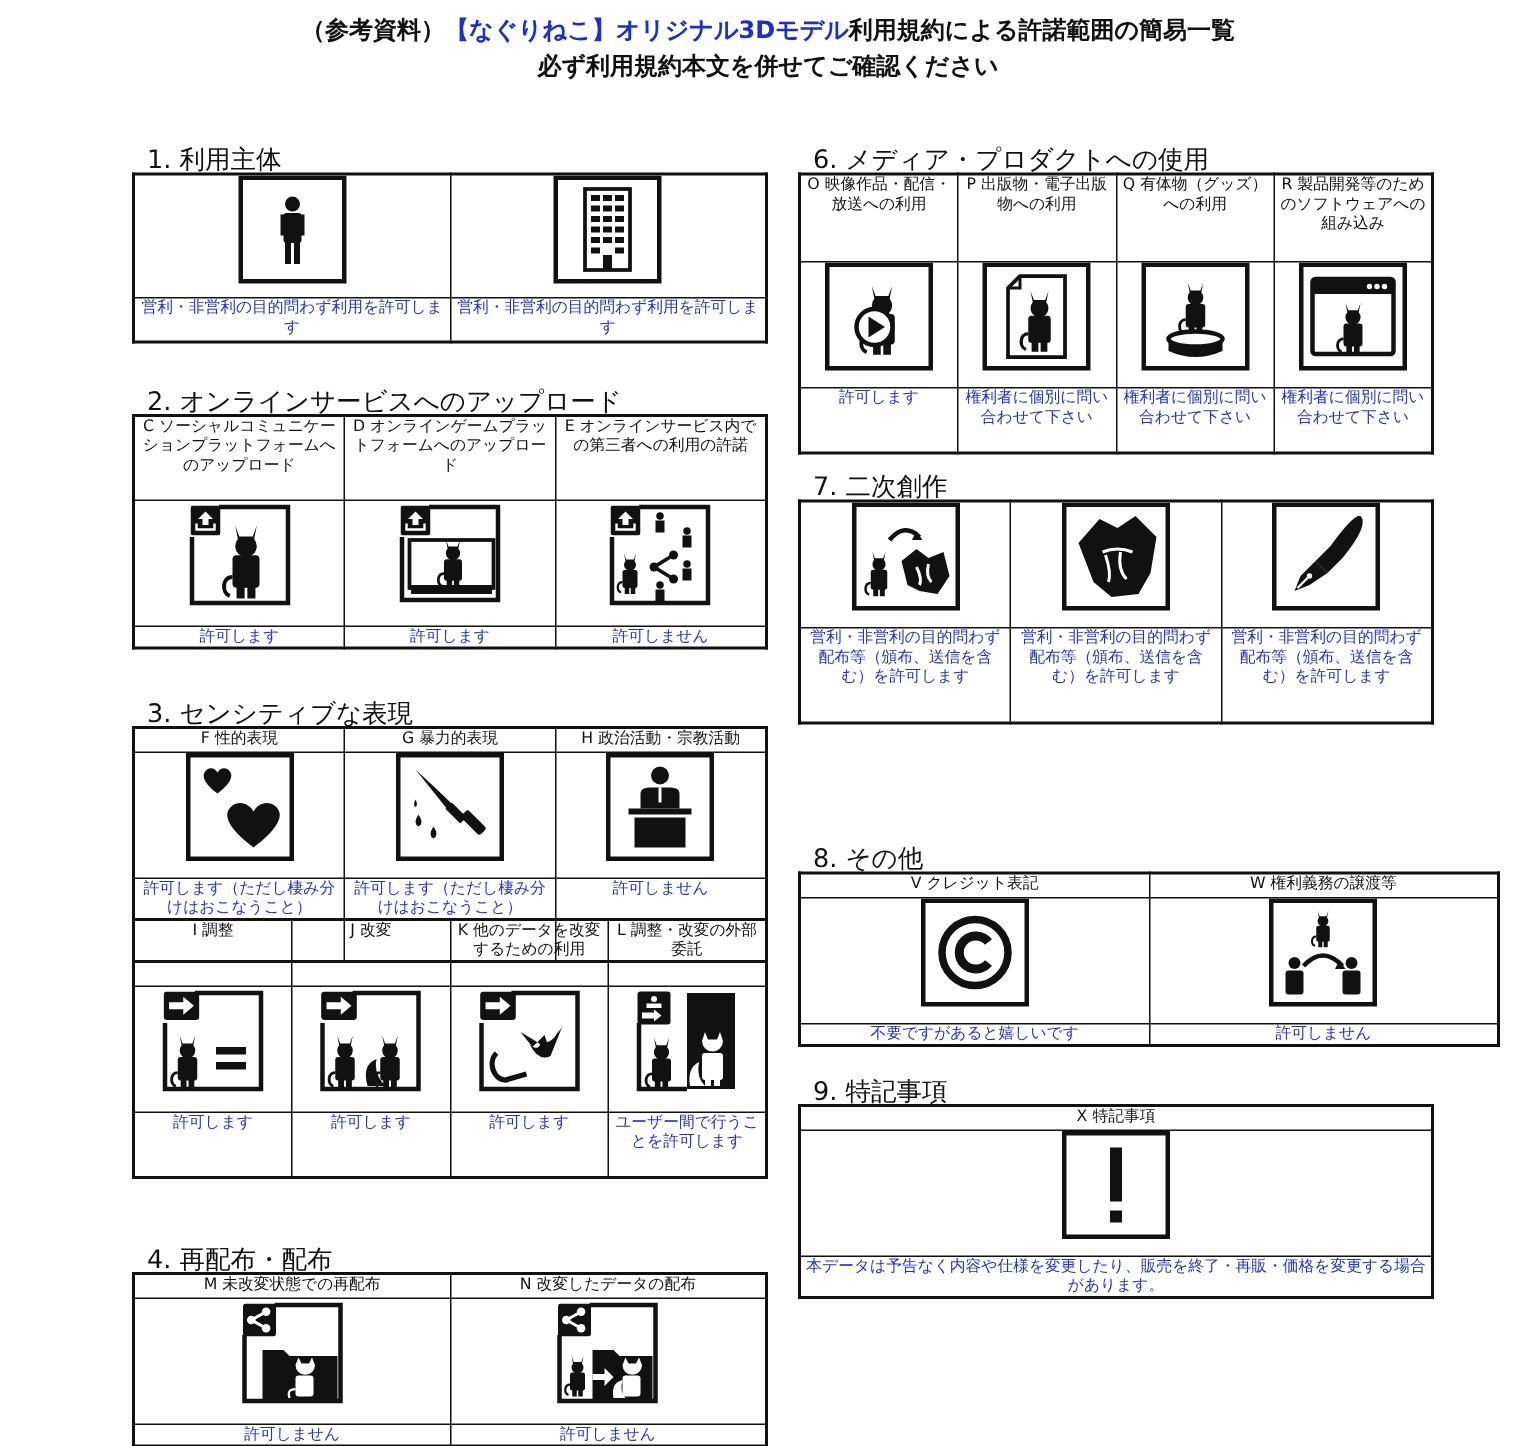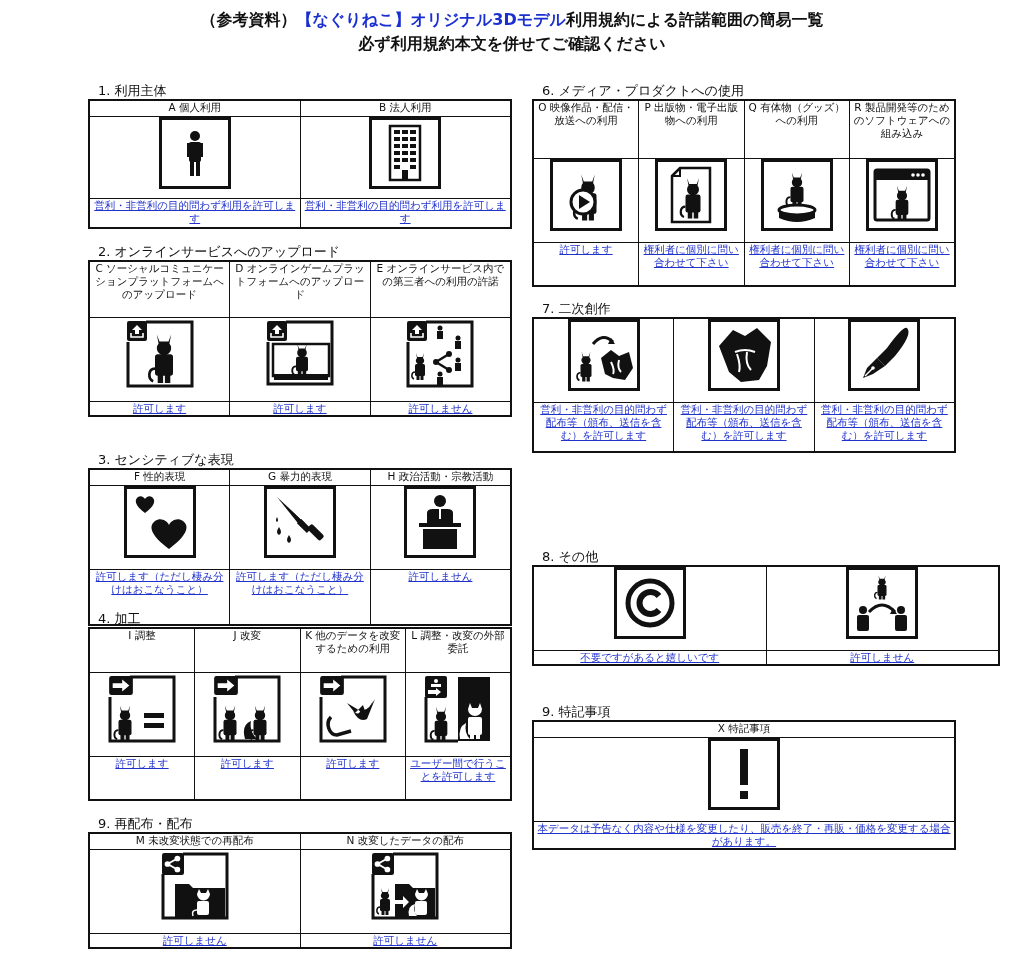--- a/index.html
+++ b/index.html
@@ -1,26 +1,26 @@
 <!DOCTYPE html>
 <html><head>
 <meta charset="utf-8">
 <style>
   * { box-sizing: border-box; margin: 0; padding: 0; }
   html, body { width: 1024px; height: 964px; background: #ffffff; overflow: hidden; }
   body { font-family: "DejaVu Sans", "Liberation Sans", sans-serif; color: #111; position: relative; }
   .title { position: absolute; top: 8px; left: 0; width: 1024px; text-align: center; font-weight: bold; font-size: 16px; line-height: 24px; }
   .title .blue { color: #1a2fd0; }
   .section { position: absolute; }
-  .sec-label { font-size: 13px; line-height: 14px; height: 15px; padding-left: 10px; white-space: nowrap; }
+  .sec-label { font-size: 17px; line-height: 14px; height: 15px; padding-left: 10px; white-space: nowrap; margin-top: 16px; }
   table.grid { border-collapse: collapse; width: 100%; table-layout: fixed; border: 2px solid #111; }
   table.grid td { border: 1.5px solid #111; text-align: center; vertical-align: top; font-size: 10.5px; line-height: 13px; padding: 0 3px; }
   td.head { color: #111; }
   td.iconcell { vertical-align: middle; padding: 4px 0; }
-  td.result { color: #2233cc; text-decoration: underline; }
+  td.result { color: #2233cc; }
   .ico { display: inline-block; border: 3px solid #111; background: #fff; position: relative; vertical-align: middle; }
   .ico svg { display: block; width: 100%; height: 100%; }
 </style>
 </head>
 <body>
 
 <div class="title">
   <div>
     <span>（参考資料）</span><span class="blue">【なぐりねこ】オリジナル3Dモデル</span><span>利用規約による許諾範囲の簡易一覧</span>
   </div>
@@ -52,24 +52,20 @@
         <circle cx="14" cy="15" r="2.6" fill="#fff"></circle>
       <path d="M5 10 L14 5 M5 10 L14 15" stroke="#fff" stroke-width="1.8"></path>
     </symbol>
   </defs>
 </svg>
 
 <div class="section" style="left:88px; top:84px; width:424px;">
   <div class="sec-label">1. 利用主体</div>
   <table class="grid">
     <tbody>
-        <tr style="height:16px">
-      <td class="head">A 個人利用</td>
-      <td class="head">B 法人利用</td>
-    </tr>
     <tr style="height:82px">
       <td class="iconcell"><span class="ico" style="width:72px;height:72px"><svg viewBox="0 0 66 66">
                 <circle cx="33" cy="16" r="5" fill="#111"></circle>
                 <rect x="27" y="22" width="12" height="20" rx="2" fill="#111"></rect>
                 <rect x="28" y="40" width="4" height="16" fill="#111"></rect>
                 <rect x="34" y="40" width="4" height="16" fill="#111"></rect>
                 <rect x="25" y="23" width="3" height="14" fill="#111"></rect>
                 <rect x="38" y="23" width="3" height="14" fill="#111"></rect>
               </svg></span></td>
       <td class="iconcell"><span class="ico" style="width:72px;height:72px"><svg viewBox="0 0 66 66">
@@ -189,21 +185,20 @@
     <tr style="height:56px">
       <td class="result">許可します（ただし棲み分けはおこなうこと）</td>
       <td class="result">許可します（ただし棲み分けはおこなうこと）</td>
       <td class="result">許可しません</td>
     </tr>
   </tbody>
     </table>
 </div>
 
 <div class="section" style="left:88px; top:612px; width:424px;">
-  <div class="sec-label">4. 加工</div>
   <table class="grid">
     <tbody>
         <tr style="height:44px">
       <td class="head">I 調整</td>
       <td class="head">J 改変</td>
       <td class="head">K 他のデータを改変するための利用</td>
       <td class="head">L 調整・改変の外部委託</td>
     </tr>
     <tr style="height:84px">
       <td class="iconcell"><span class="ico" style="width:72px;height:72px;border-width:0"><svg viewBox="0 0 72 72">
@@ -248,21 +243,21 @@
       <td class="result">許可します</td>
       <td class="result">許可します</td>
       <td class="result">許可します</td>
       <td class="result">ユーザー間で行うことを許可します</td>
     </tr>
   </tbody>
     </table>
 </div>
 
 <div class="section" style="left:88px; top:817px; width:424px;">
-  <div class="sec-label">9. 再配布・配布</div>
+  <div class="sec-label">4. 再配布・配布</div>
   <table class="grid">
     <tbody>
         <tr style="height:16px">
       <td class="head">M 未改変状態での再配布</td>
       <td class="head">N 改変したデータの配布</td>
     </tr>
     <tr style="height:84px">
       <td class="iconcell"><span class="ico" style="width:72px;height:72px;border-width:0"><svg viewBox="0 0 72 72">
                 <path d="M24 4 L68 4 L68 68 L4 68 L4 24" stroke="#111" stroke-width="3" fill="none"></path>
                 <use href="#sharebox" x="3" y="3" width="22" height="22"></use>
@@ -355,33 +350,37 @@
                 <path d="M8 24 L22 8 L34 14 L46 6 L60 20 L56 44 L48 58 L30 60 L18 50 Z" fill="#111"></path>
                 <path d="M26 32 Q30 44 28 50 M36 30 Q34 42 40 48 M24 30 Q34 26 44 30" stroke="#fff" stroke-width="2" fill="none"></path>
               </svg></span></td>
       <td class="iconcell"><span class="ico" style="width:72px;height:72px"><svg viewBox="0 0 66 66">
                 <path d="M56 6 Q62 12 44 34 L34 44 L26 36 L36 26 Q52 4 56 6Z" fill="#111"></path>
                 <path d="M26 36 L34 44 L22 52 L12 56 L16 46 Z" fill="#111"></path>
                 <path d="M14 54 L22 46" stroke="#fff" stroke-width="1.5"></path>
                 <circle cx="22" cy="46" r="1.8" fill="#fff"></circle>
               </svg></span></td>
     </tr>
-    <tr style="height:50px">
+    <tr style="height:64px">
       <td class="result">営利・非営利の目的問わず配布等（頒布、送信を含む）を許可します</td>
       <td class="result">営利・非営利の目的問わず配布等（頒布、送信を含む）を許可します</td>
       <td class="result">営利・非営利の目的問わず配布等（頒布、送信を含む）を許可します</td>
     </tr>
   </tbody>
     </table>
 </div>
 
 <div class="section" style="left:532px; top:550px; width:468px;">
   <div class="sec-label">8. その他</div>
   <table class="grid">
     <tbody>
+        <tr style="height:16px">
+      <td class="head">V クレジット表記</td>
+      <td class="head">W 権利義務の譲渡等</td>
+    </tr>
     <tr style="height:84px">
       <td class="iconcell"><span class="ico" style="width:72px;height:72px"><svg viewBox="0 0 66 66">
                 <circle cx="33" cy="33" r="22" fill="none" stroke="#111" stroke-width="5"></circle>
                 <path d="M42 26 A11 11 0 1 0 42 40" fill="none" stroke="#111" stroke-width="6"></path>
               </svg></span></td>
       <td class="iconcell"><span class="ico" style="width:72px;height:72px"><svg viewBox="0 0 66 66">
                 <use href="#cat" x="24" y="2" width="18" height="28"></use>
                 <path d="M20 42 Q33 28 46 42" stroke="#111" stroke-width="3" fill="none"></path>
                 <path d="M44 38 L48 44 L41 44 Z" fill="#111"></path>
                 <g fill="#111">

